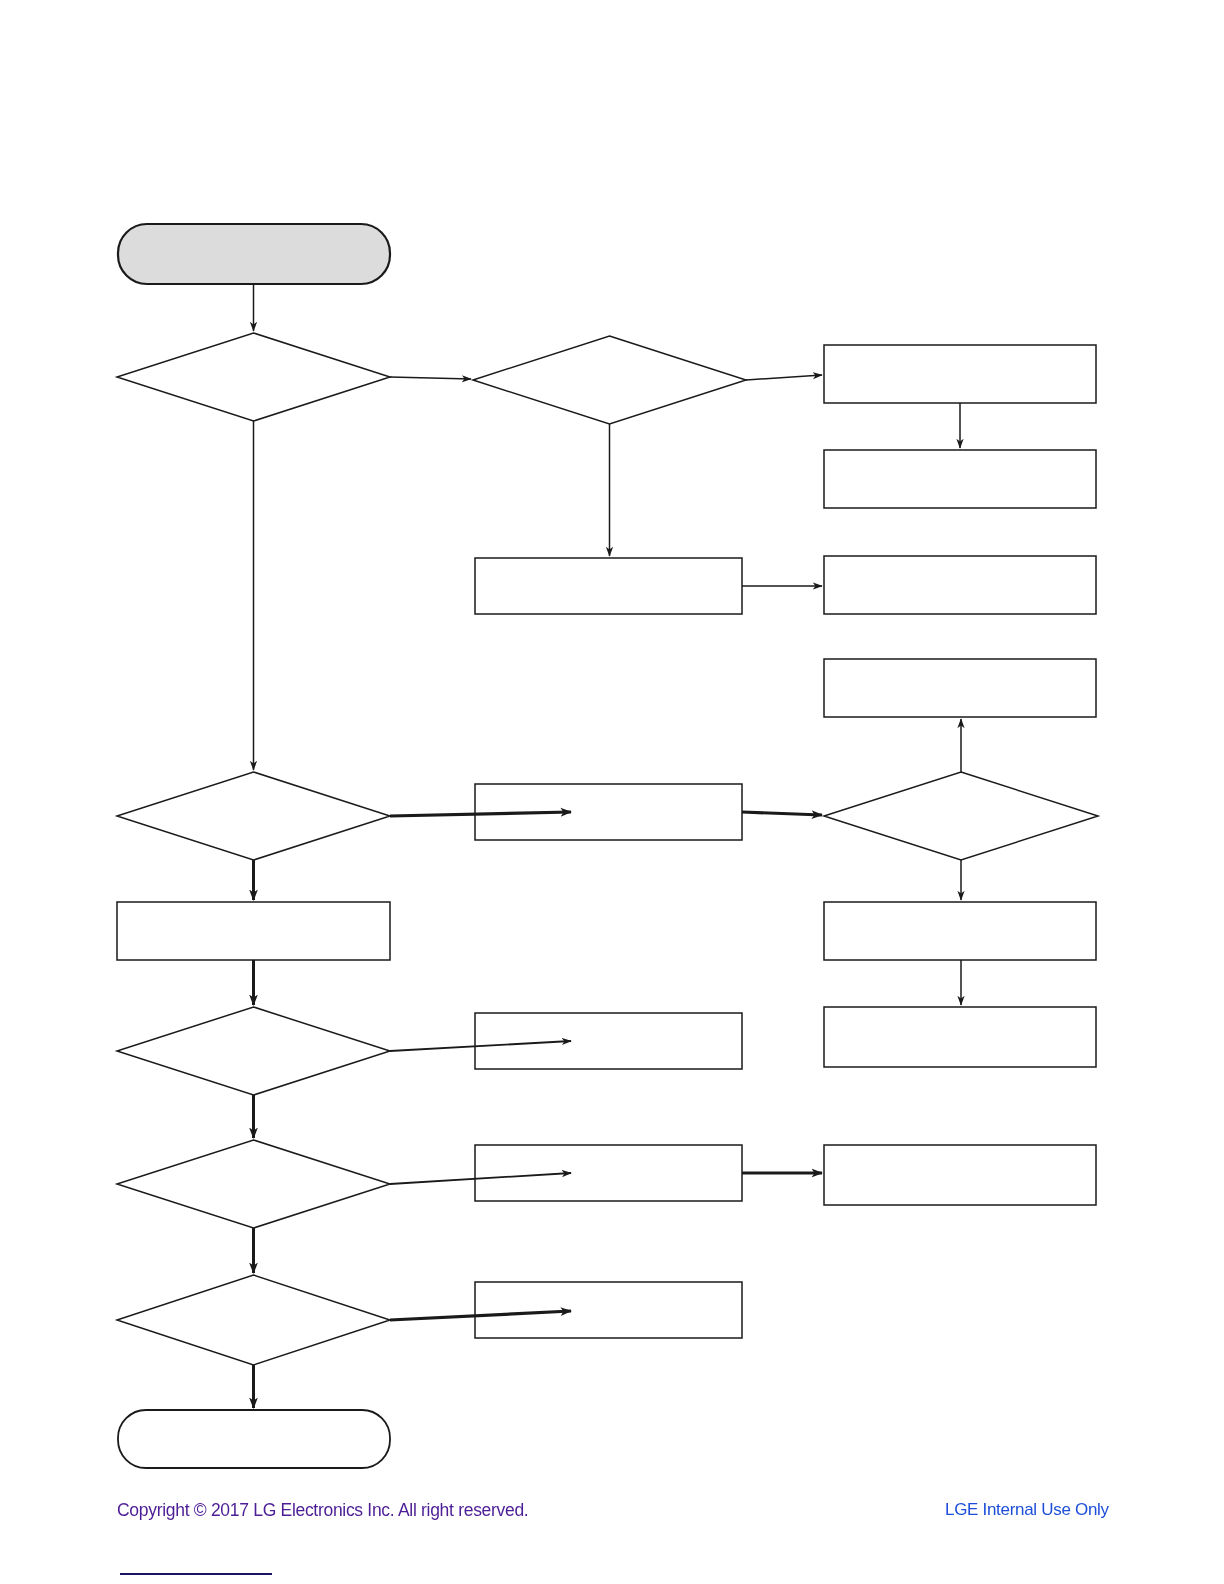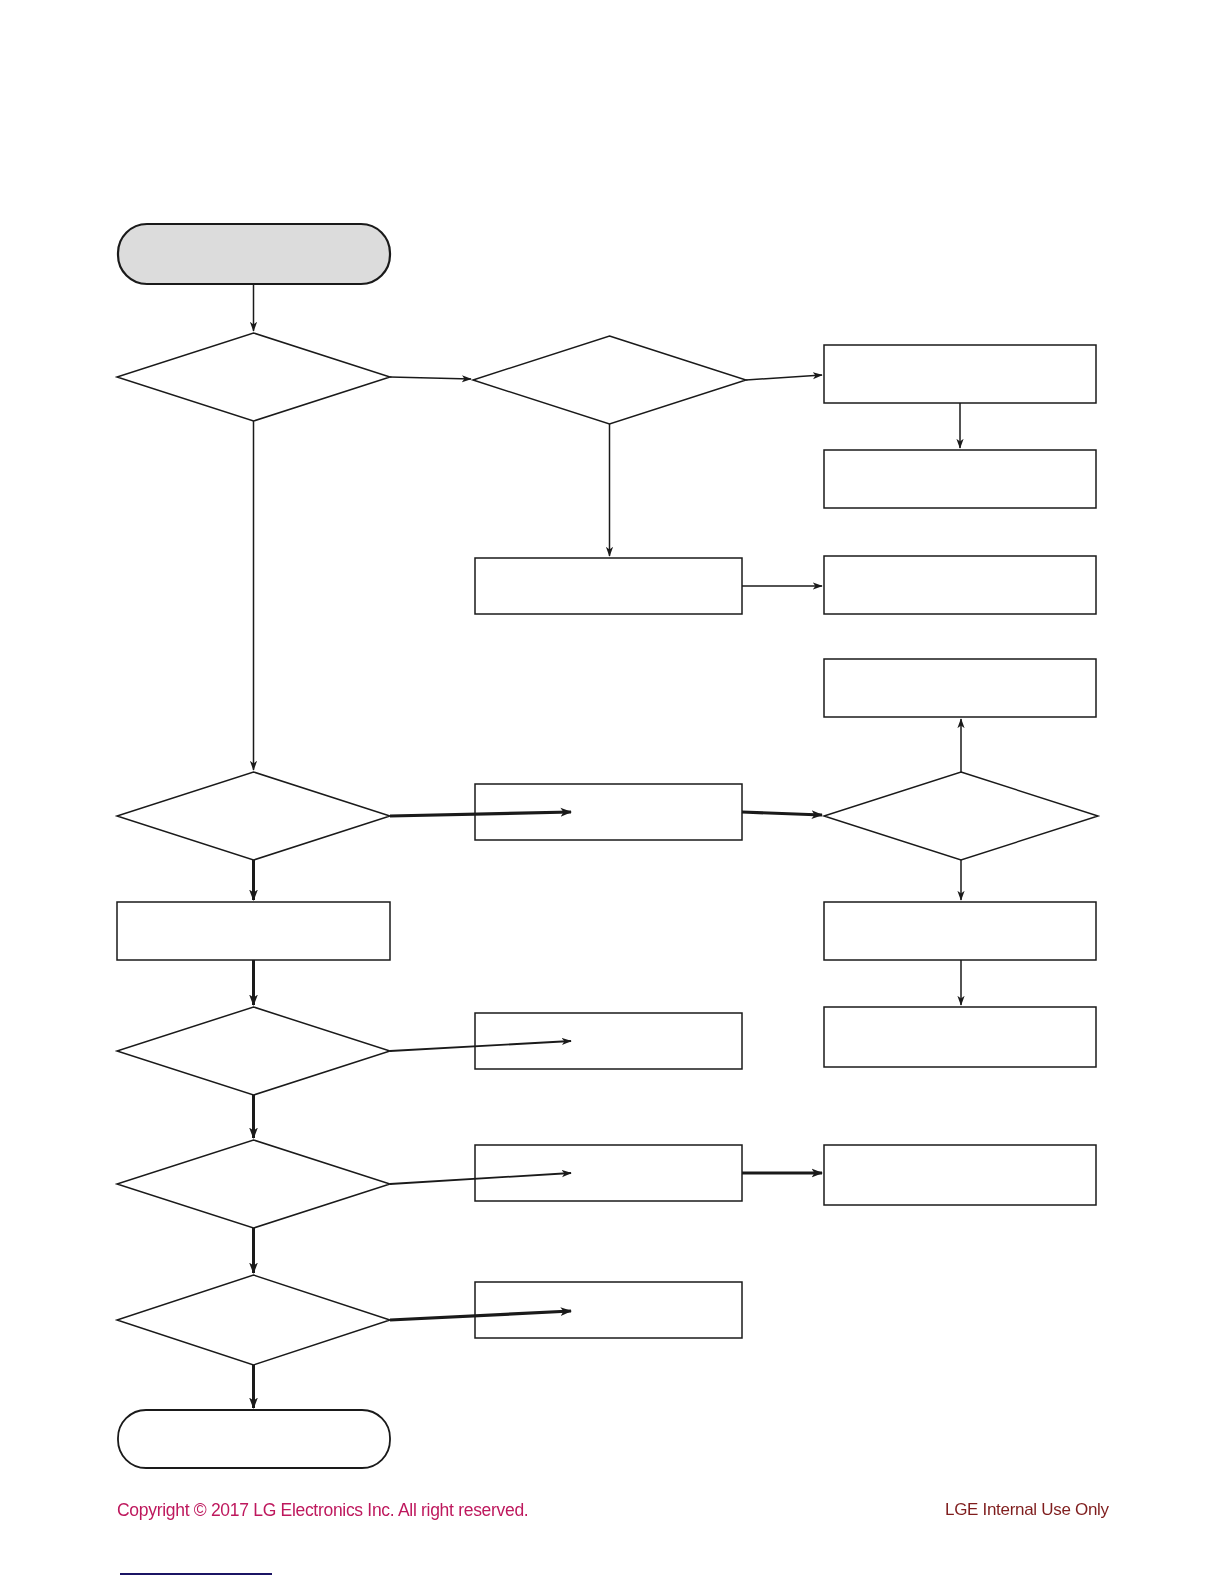--- a/index.html
+++ b/index.html
@@ -31,34 +31,34 @@
     top: 1498px;
     width: 1000px;
     height: 60px;
   }
   .footer-left {
     position: absolute;
     left: 0;
     top: 0;
     font-size: 17.5px;
     line-height: 24px;
-    color: #be185d;
+    color: #4c1d95;
     letter-spacing: -0.3px;
     white-space: nowrap;
   }
   .footer-left div {
     white-space: nowrap;
   }
   .footer-right {
     position: absolute;
     left: 828px;
     top: 0;
     font-size: 17px;
     line-height: 24px;
-    color: #7f1d1d;
+    color: #1d4ed8;
     letter-spacing: -0.3px;
     white-space: nowrap;
   }
   .bottom-rule {
     position: absolute;
     left: 120px;
     top: 1573px;
     width: 152px;
     height: 2px;
     background: #1b1464;

